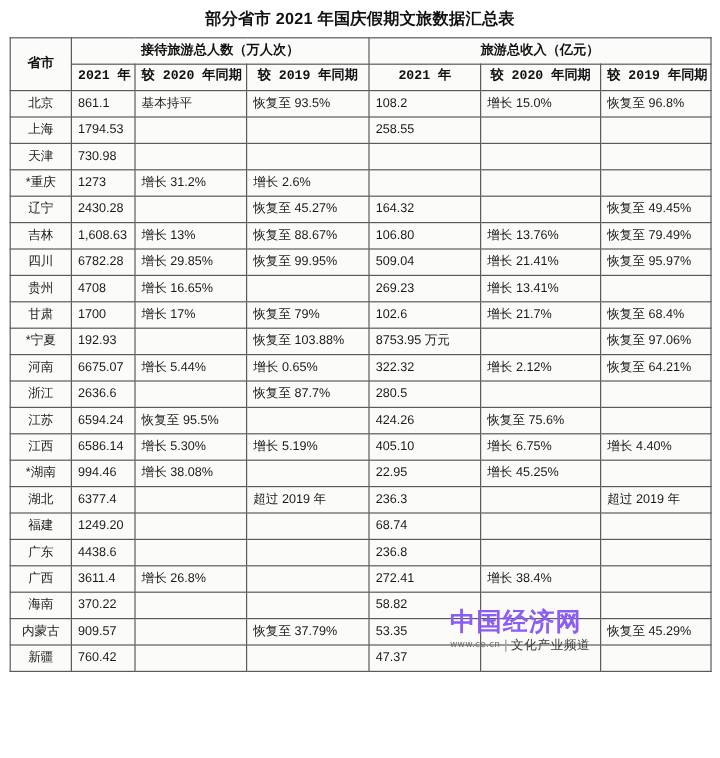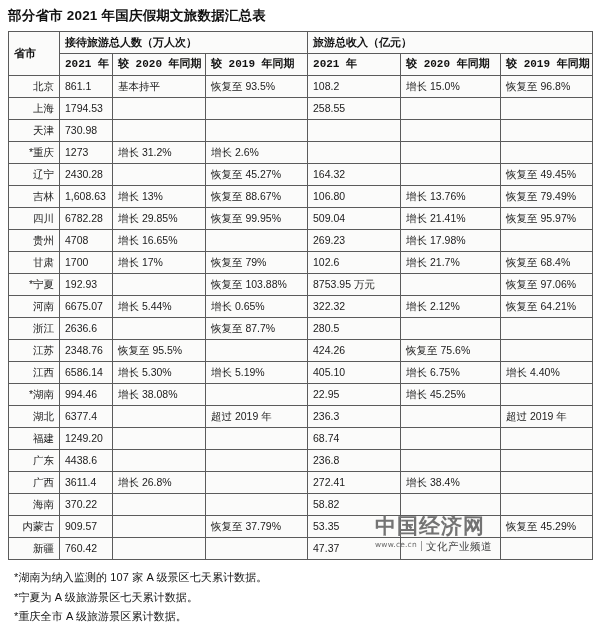--- a/index.html
+++ b/index.html
@@ -15,20 +15,21 @@
     overflow: hidden;
   }
   .page {
     position: relative;
     width: 600px;
     height: 632px;
     box-sizing: border-box;
     padding: 0 8px;
   }
   .doc-title {
+    text-align: center;
     font-size: 13.5px;
     font-weight: bold;
     letter-spacing: 0.2px;
     padding: 7px 0 6px 0;
     color: #111;
   }
   table.data-table {
     width: 584px;
     border-collapse: collapse;
     table-layout: fixed;
@@ -41,38 +42,38 @@
     font-size: 10.5px;
     line-height: 1.15;
     height: 21px;
     vertical-align: middle;
     background: #fbfbfa;
     overflow: hidden;
     white-space: nowrap;
   }
   table.data-table th {
     font-weight: bold;
-    text-align: left;
+    text-align: center;
     font-size: 11px;
     color: #111;
   }
   th.group-head {
     height: 23px;
   }
   th.sub-head {
     height: 21px;
     text-align: left;
     padding-left: 6px;
     font-family: Liberation Mono, monospace;
   }
   th.rowspan-head {
     text-align: center;
   }
   td.prov {
-    text-align: right;
+    text-align: center;
     font-weight: normal;
     font-size: 11px;
     padding-left: 6px;
   }
   td.val {
     text-align: left;
     padding-left: 6px;
   }
   
   col.c-prov  { width: 51px; }
@@ -231,21 +232,21 @@
           <td class="val">509.04</td>
           <td class="val">增长 21.41%</td>
           <td class="val">恢复至 95.97%</td>
         </tr>
         <tr>
           <td class="prov">贵州</td>
           <td class="val">4708</td>
           <td class="val">增长 16.65%</td>
           <td class="val"></td>
           <td class="val">269.23</td>
-          <td class="val">增长 17.98%</td>
+          <td class="val">增长 13.41%</td>
           <td class="val"></td>
         </tr>
         <tr>
           <td class="prov">甘肃</td>
           <td class="val">1700</td>
           <td class="val">增长 17%</td>
           <td class="val">恢复至 79%</td>
           <td class="val">102.6</td>
           <td class="val">增长 21.7%</td>
           <td class="val">恢复至 68.4%</td>
@@ -272,21 +273,21 @@
           <td class="prov">浙江</td>
           <td class="val">2636.6</td>
           <td class="val"></td>
           <td class="val">恢复至 87.7%</td>
           <td class="val">280.5</td>
           <td class="val"></td>
           <td class="val"></td>
         </tr>
         <tr>
           <td class="prov">江苏</td>
-          <td class="val">2348.76</td>
+          <td class="val">6594.24</td>
           <td class="val">恢复至 95.5%</td>
           <td class="val"></td>
           <td class="val">424.26</td>
           <td class="val">恢复至 75.6%</td>
           <td class="val"></td>
         </tr>
         <tr>
           <td class="prov">江西</td>
           <td class="val">6586.14</td>
           <td class="val">增长 5.30%</td>
@@ -363,28 +364,23 @@
           <td class="val">760.42</td>
           <td class="val"></td>
           <td class="val"></td>
           <td class="val">47.37</td>
           <td class="val"></td>
           <td class="val"></td>
         </tr>
       </tbody>
   </table>
 
-  <div class="notes" id="notes-block">
-      <div class="note">*湖南为纳入监测的 107 家 A 级景区七天累计数据。</div>
-      <div class="note">*宁夏为 A 级旅游景区七天累计数据。</div>
-      <div class="note">*重庆全市 A 级旅游景区累计数据。</div>
-    </div>
 
   <div class="watermark">
-    <div class="wm-main" style="color: #737373; margin-top: 8px;">中国经济网</div>
+    <div class="wm-main" style="color: #8b5cf6;">中国经济网</div>
     <div class="wm-sub">
       <span class="wm-url">www.ce.cn</span>
       <span class="wm-div"></span>
       <span class="wm-chan">文化产业频道</span>
     </div>
   </div>
 
 </div>
 
 </body></html>

